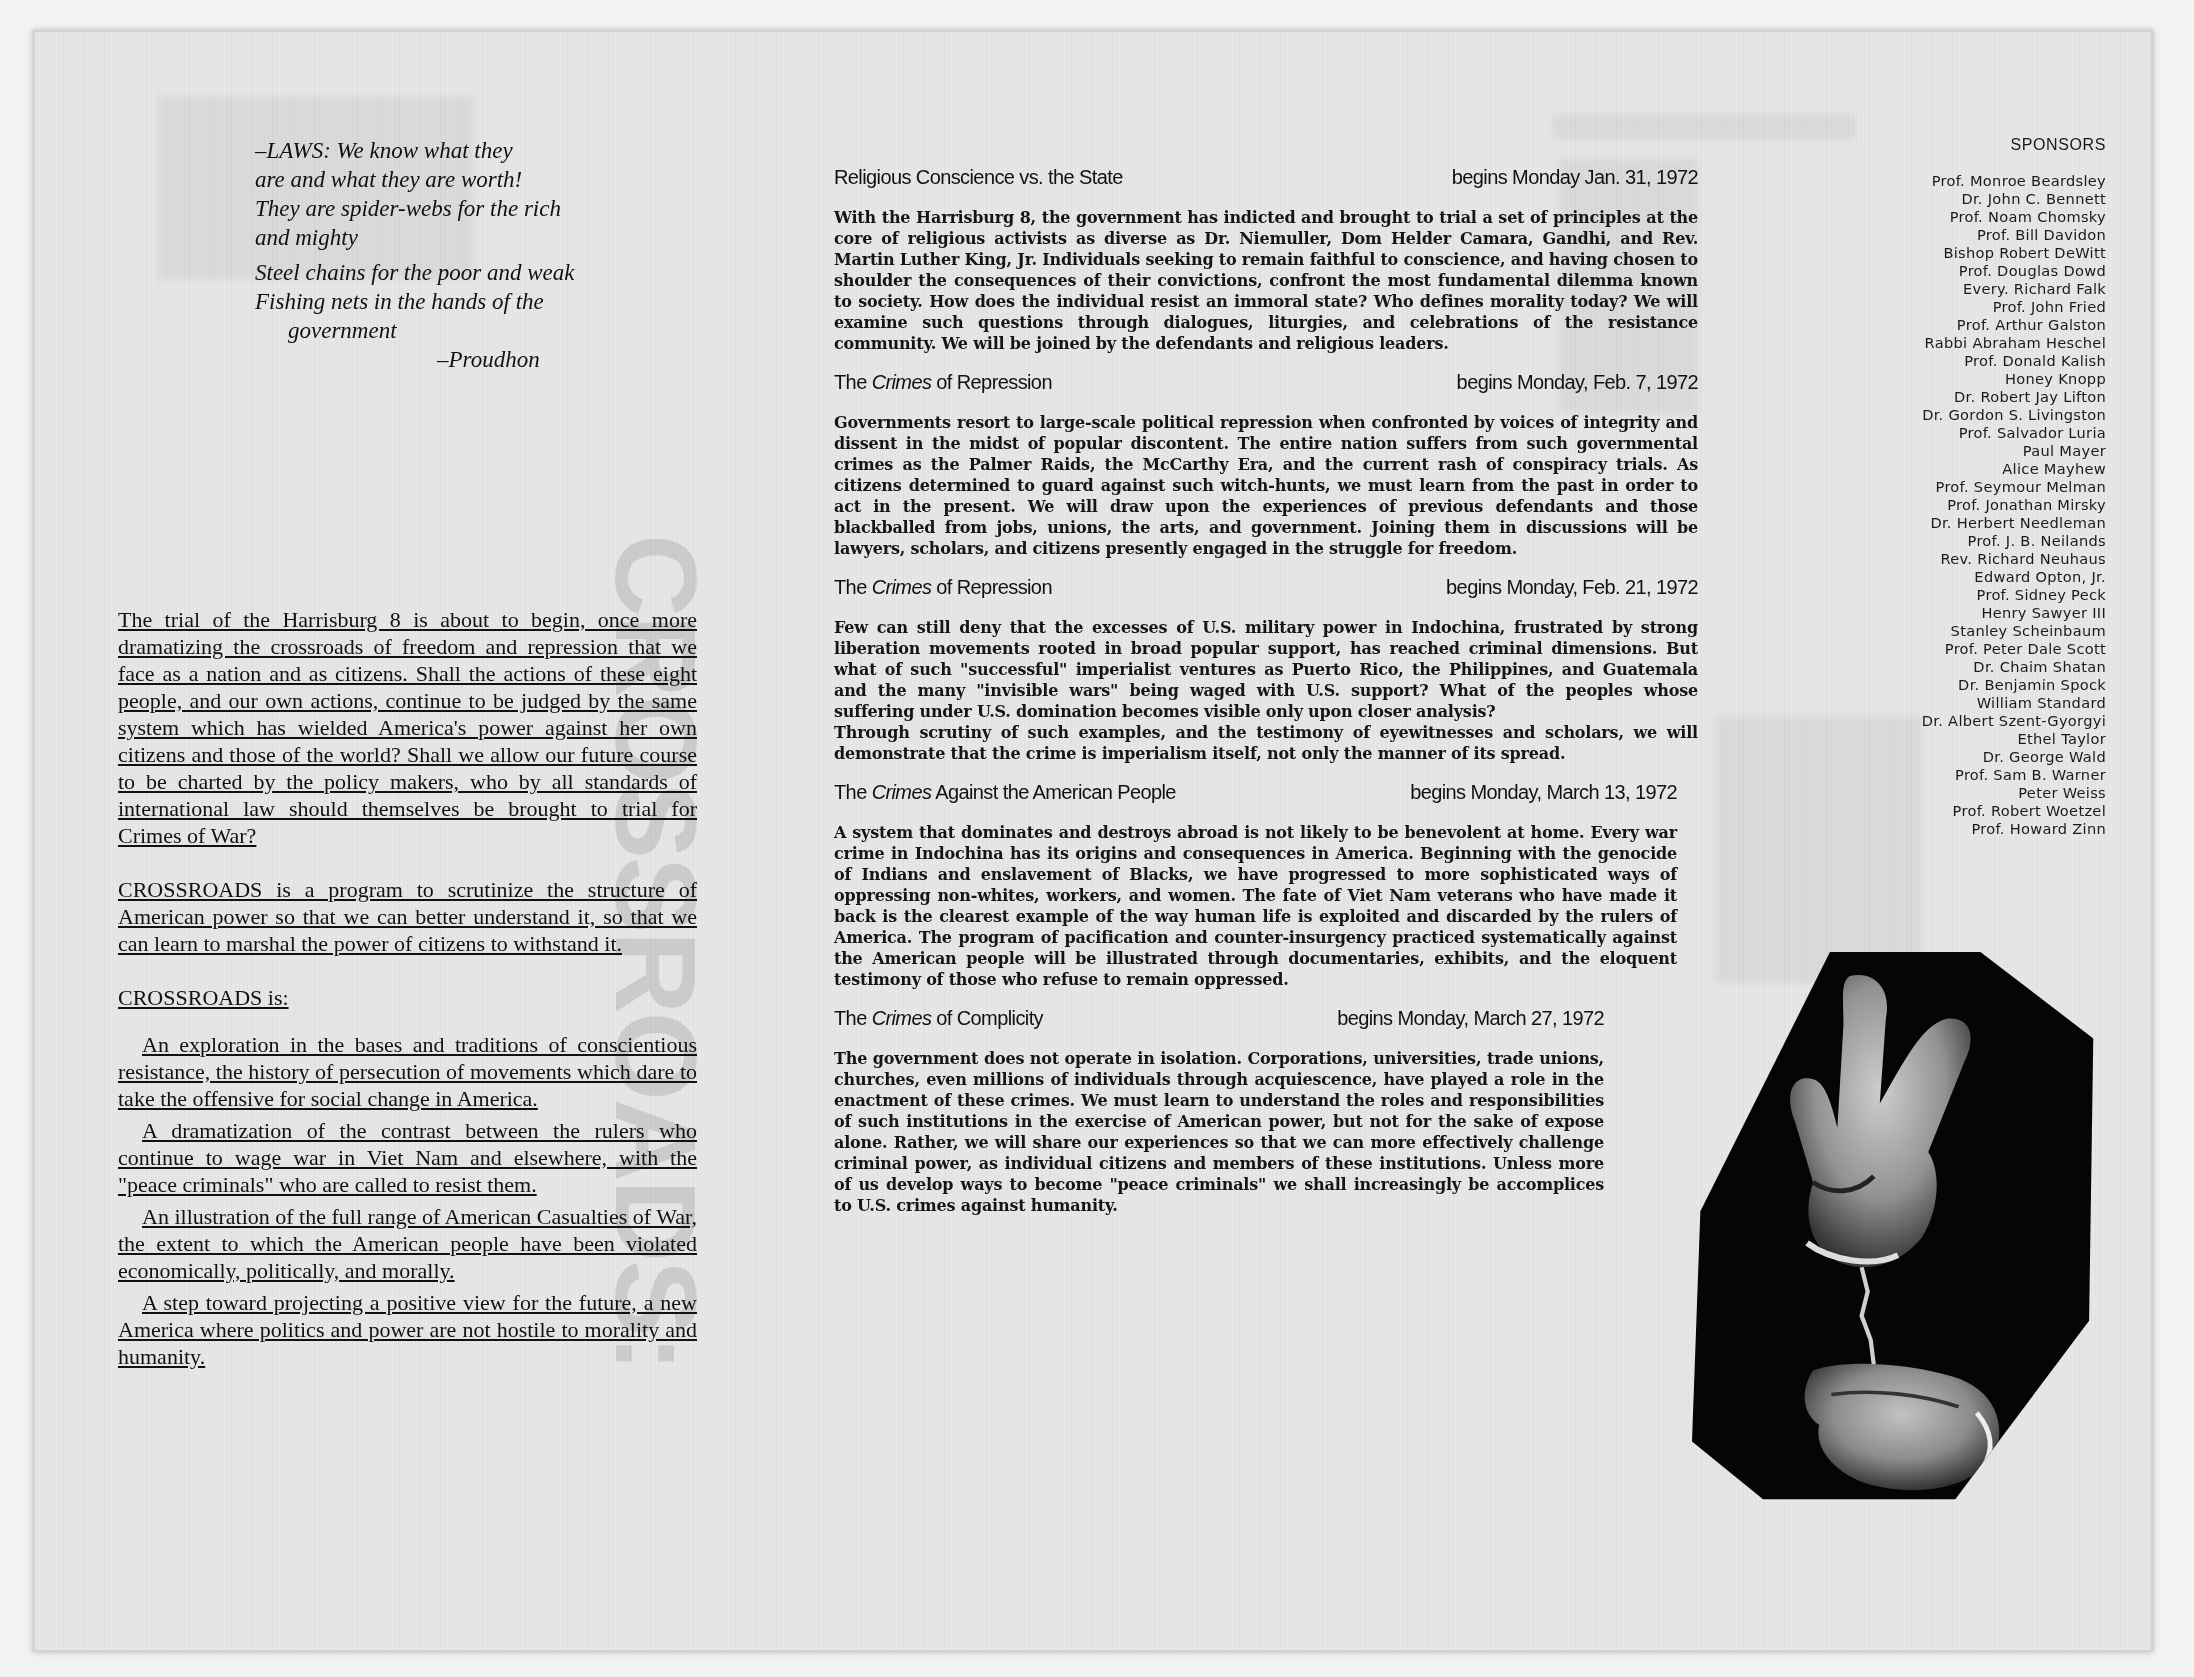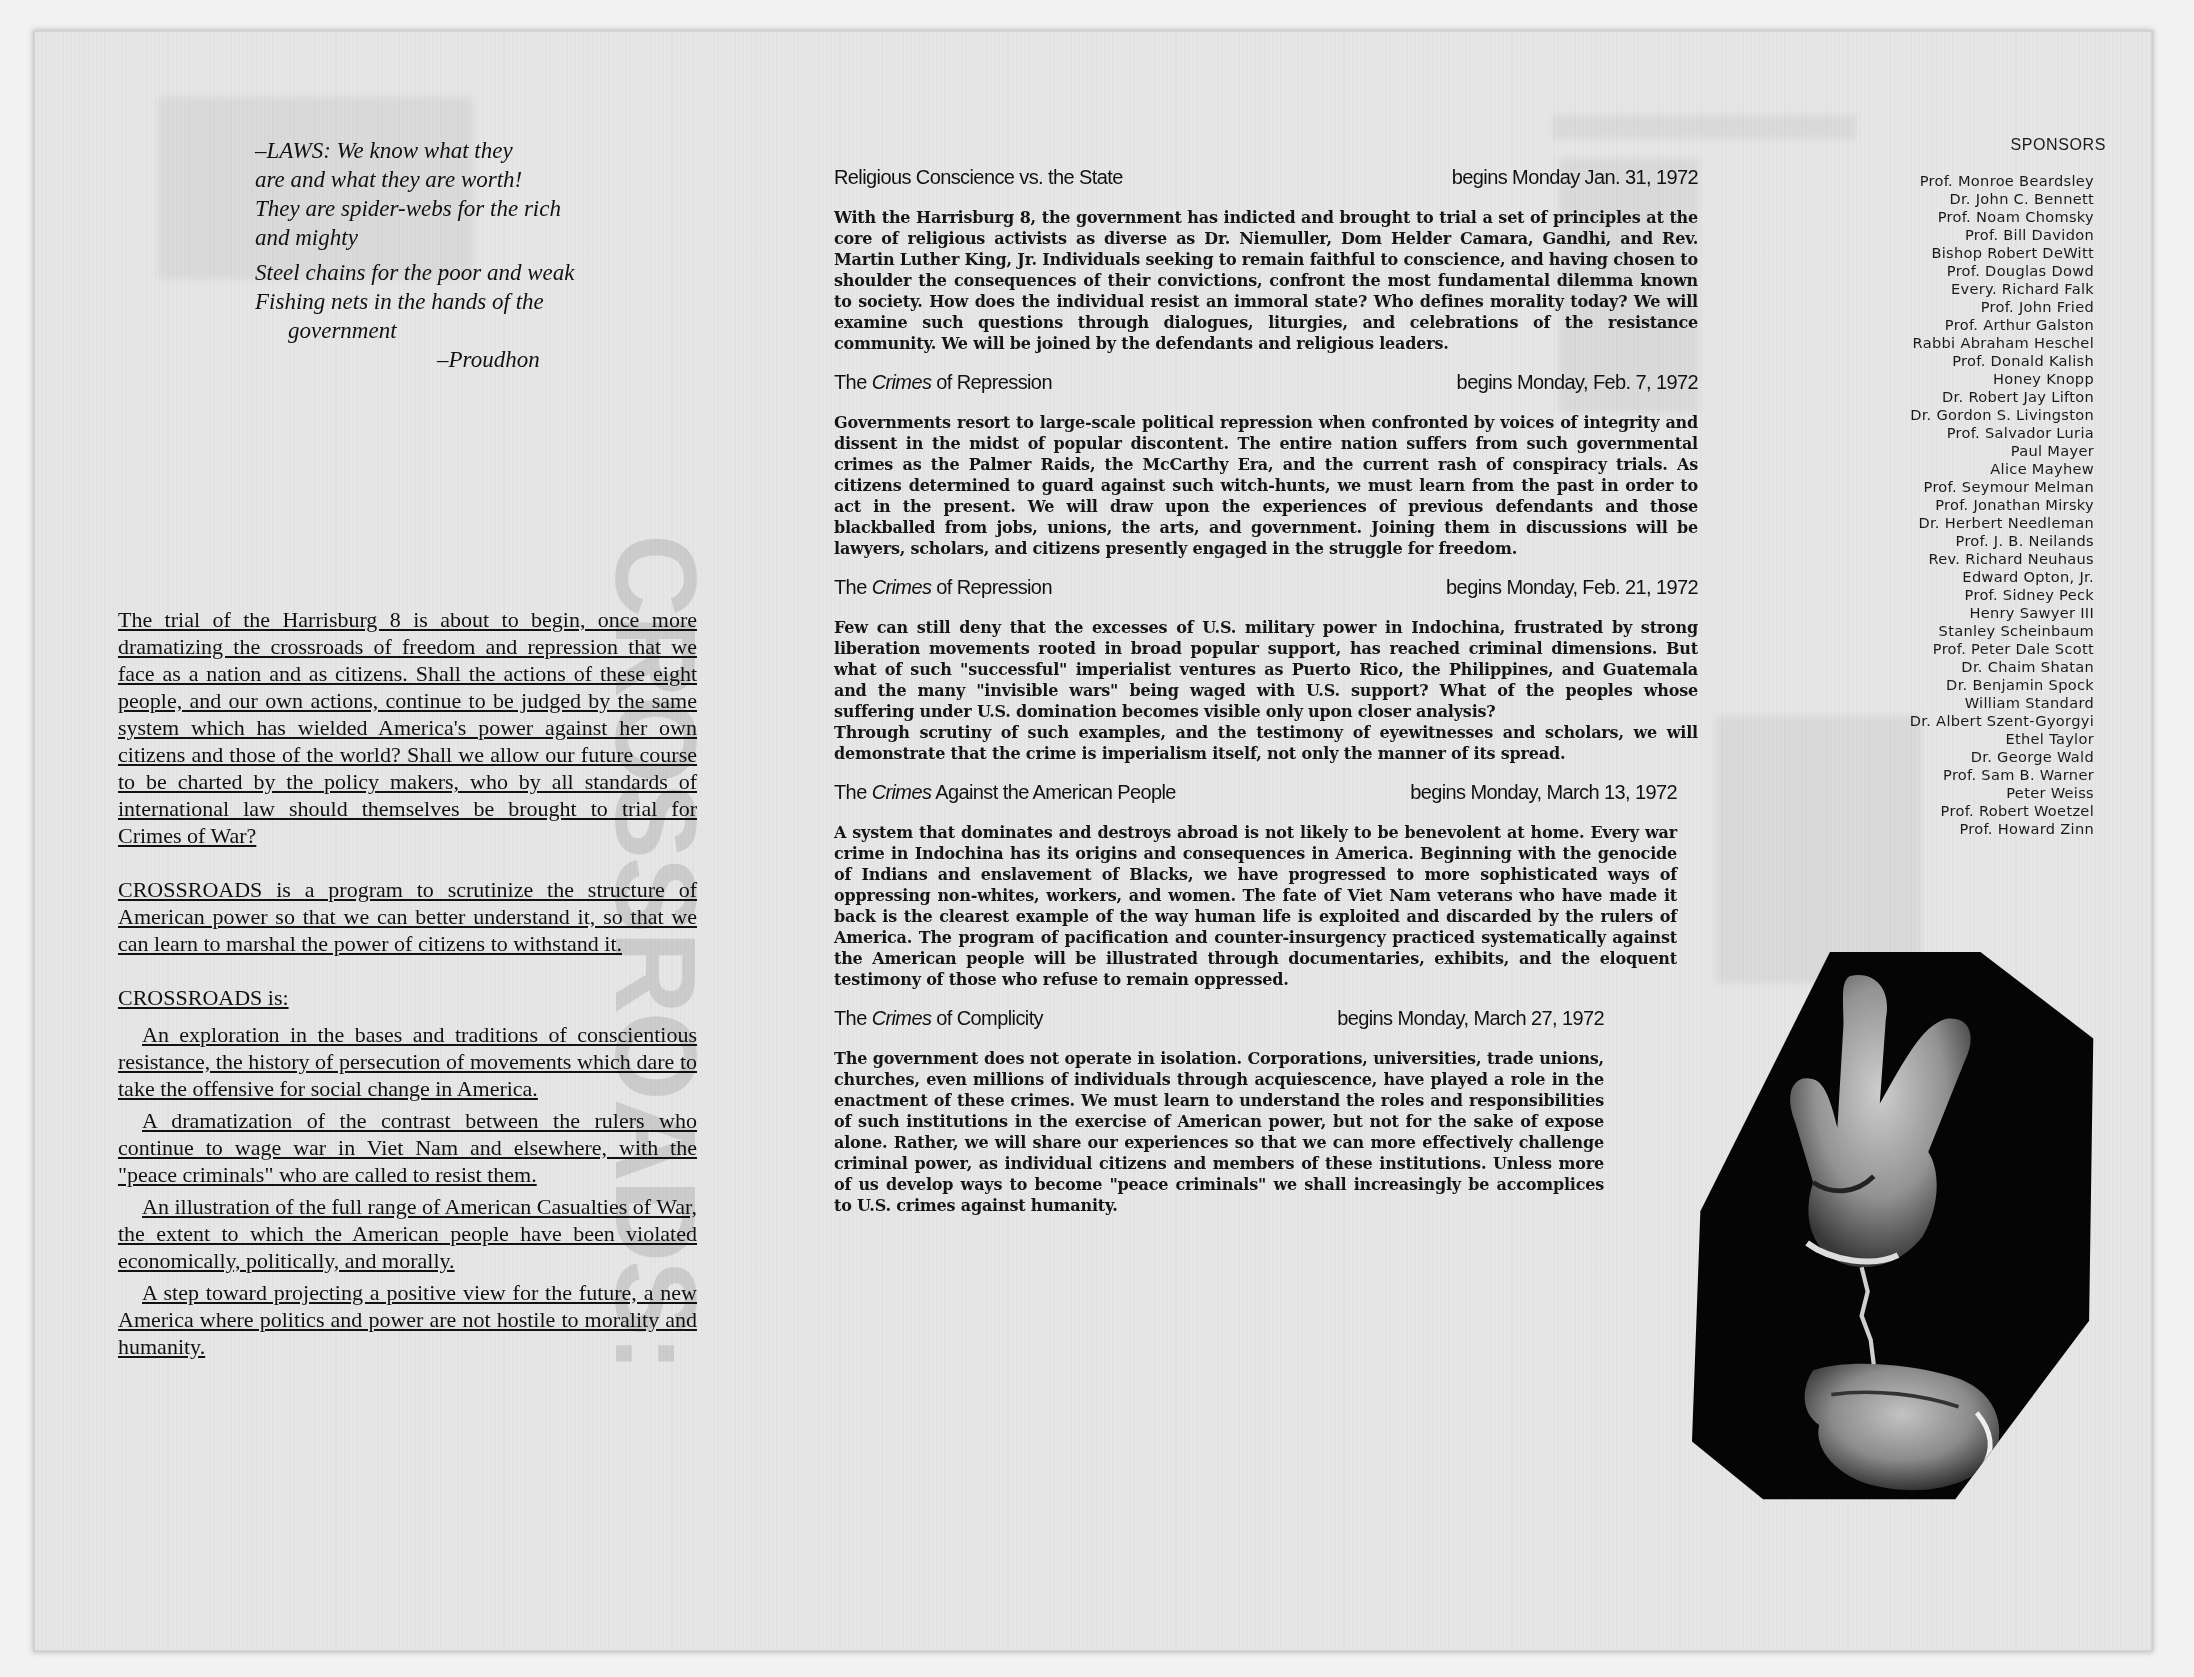--- a/index.html
+++ b/index.html
@@ -68,21 +68,21 @@
       left: 118px;
       top: 606px;
       width: 579px;
       font-size: 22px;
       line-height: 27px;
       text-align: justify;
       color: #111;
       text-decoration: underline;
     }
     .left-col p { margin: 0 0 27px 0; }
-    .left-col p.tight { margin-bottom: 10px; }
+    .left-col p.tight { margin-bottom: 20px; }
     .left-col p.item { text-indent: 24px; margin-bottom: 4.9px; }
 
     
     .sessions {
       position: absolute;
       left: 834px;
       top: 133px;
       width: 864px;
       margin-top: 32px;
     }
@@ -123,21 +123,21 @@
       color: #1a1a1a;
     }
     .sponsors .title {
       font-family: "Liberation Sans", sans-serif;
       font-size: 16px;
       letter-spacing: 0.6px;
       margin-bottom: 18px;
     }
     .sponsors ul {
       list-style: none;
-      margin: 12px;
+      margin: 0;
       padding: 0;
       font-size: 14.6px;
       line-height: 18px;
       letter-spacing: 0.3px;
     }
 
     
     .photo {
       position: absolute;
       left: 1692px;

